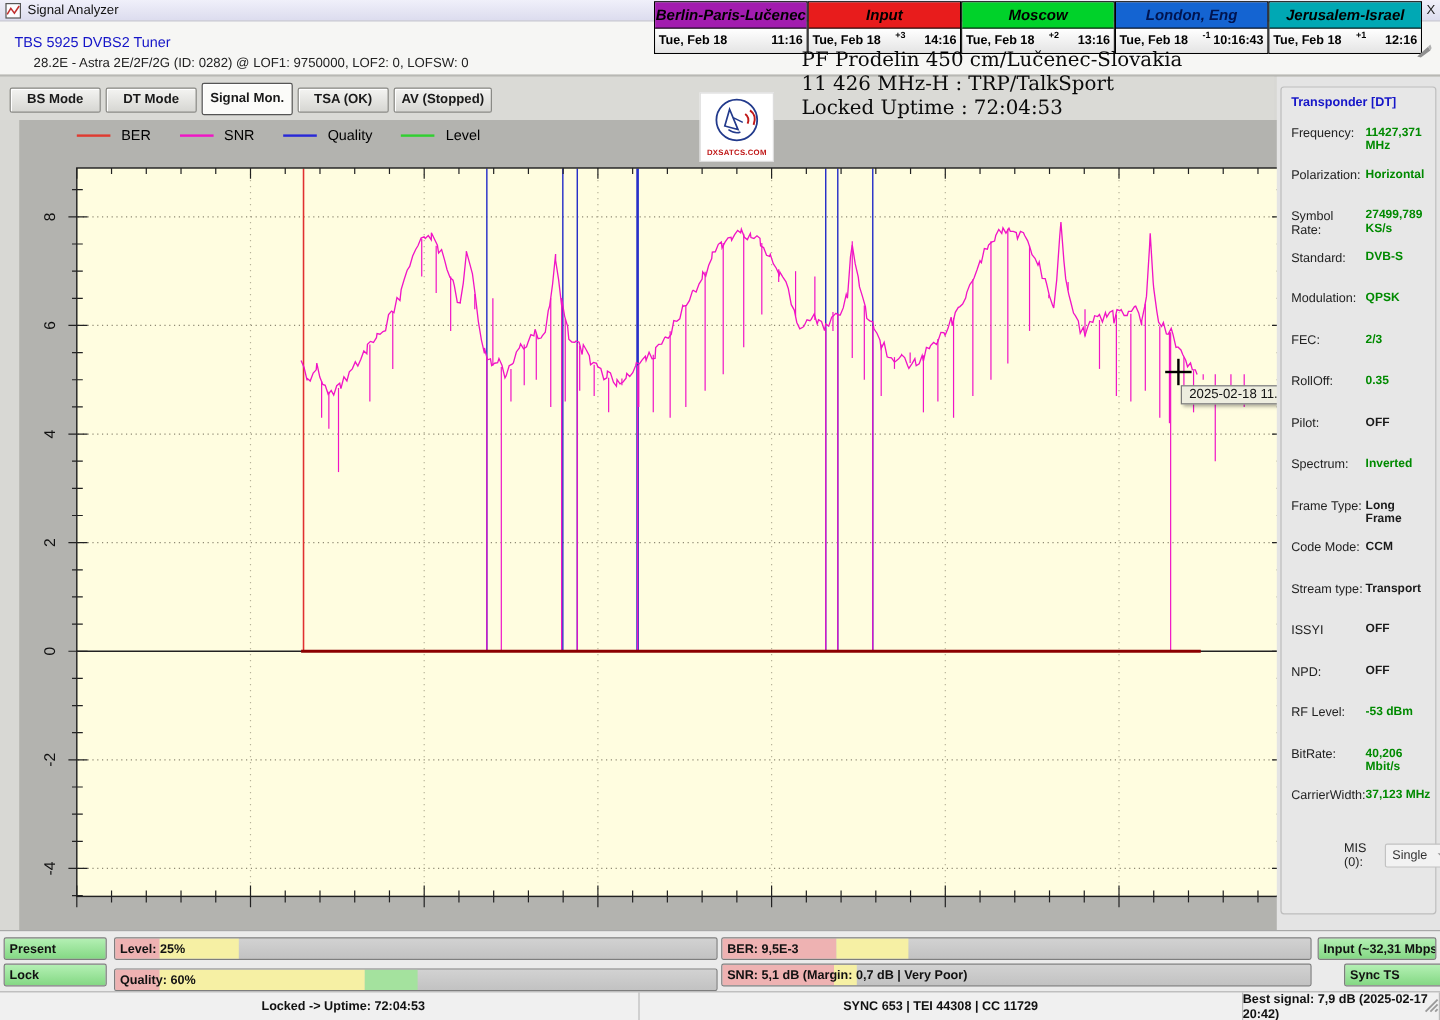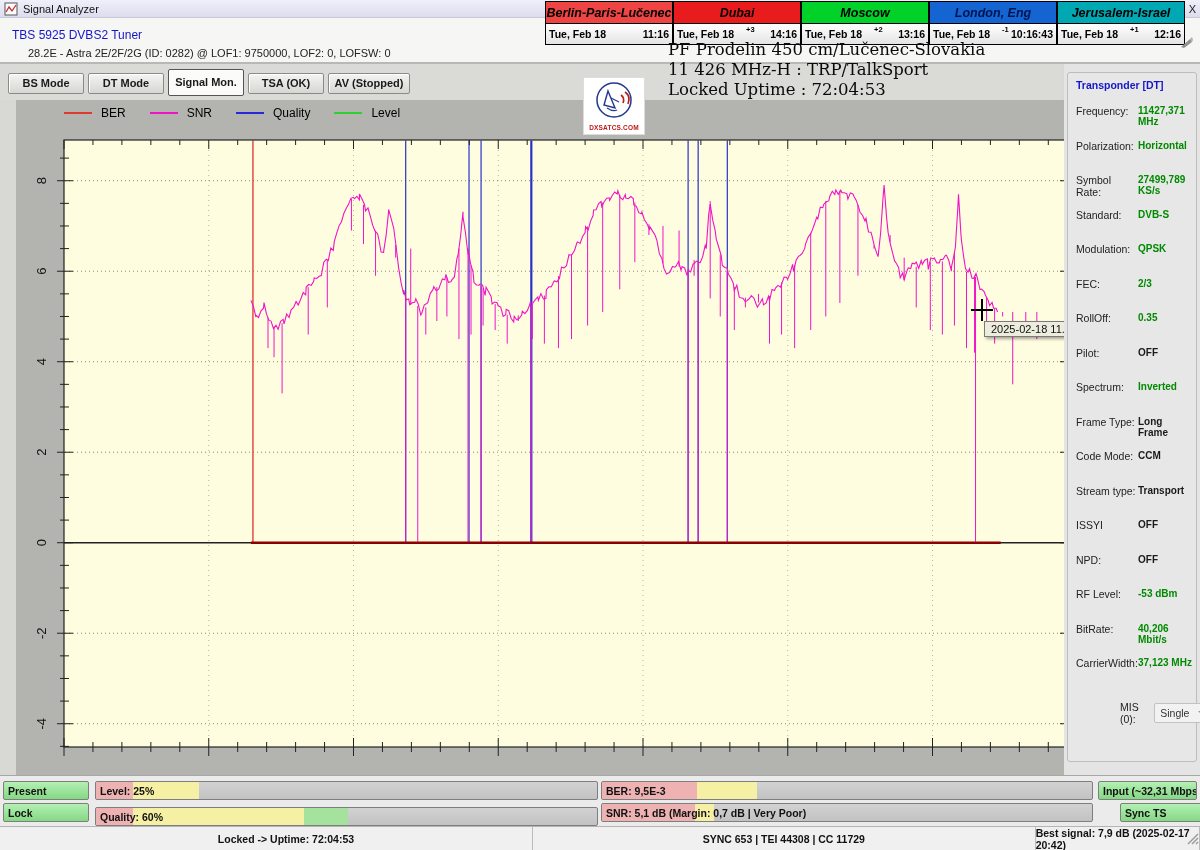--- a/index.html
+++ b/index.html
@@ -111,29 +111,29 @@
   <span class="t">Signal Analyzer</span>
 </div>
 
 <div class="header">
   <div class="dev">TBS 5925 DVBS2 Tuner</div>
   <div class="tun">28.2E - Astra 2E/2F/2G (ID: 0282) @ LOF1: 9750000, LOF2: 0, LOFSW: 0</div>
 </div>
 
 <div class="clocks" id="clocks">
     <div class="clock">
-      <div class="city" style="background: #ef4444; color: rgb(0, 0, 0);">Berlin-Paris-Lučenec</div>
+      <div class="city" style="background: #a21caf; color: rgb(0, 0, 0);">Berlin-Paris-Lučenec</div>
       <div class="row">
         <span class="date">Tue, Feb 18</span>
         <span class="off"></span>
         <span class="time">11:16</span>
       </div>
     </div>
     <div class="clock">
-      <div class="city" style="background: rgb(232, 28, 28); color: rgb(0, 0, 0);">Dubai</div>
+      <div class="city" style="background: rgb(232, 28, 28); color: rgb(0, 0, 0);">Input</div>
       <div class="row">
         <span class="date">Tue, Feb 18</span>
         <span class="off">+3</span>
         <span class="time">14:16</span>
       </div>
     </div>
     <div class="clock">
       <div class="city" style="background: rgb(0, 210, 42); color: rgb(0, 0, 0);">Moscow</div>
       <div class="row">
         <span class="date">Tue, Feb 18</span>

